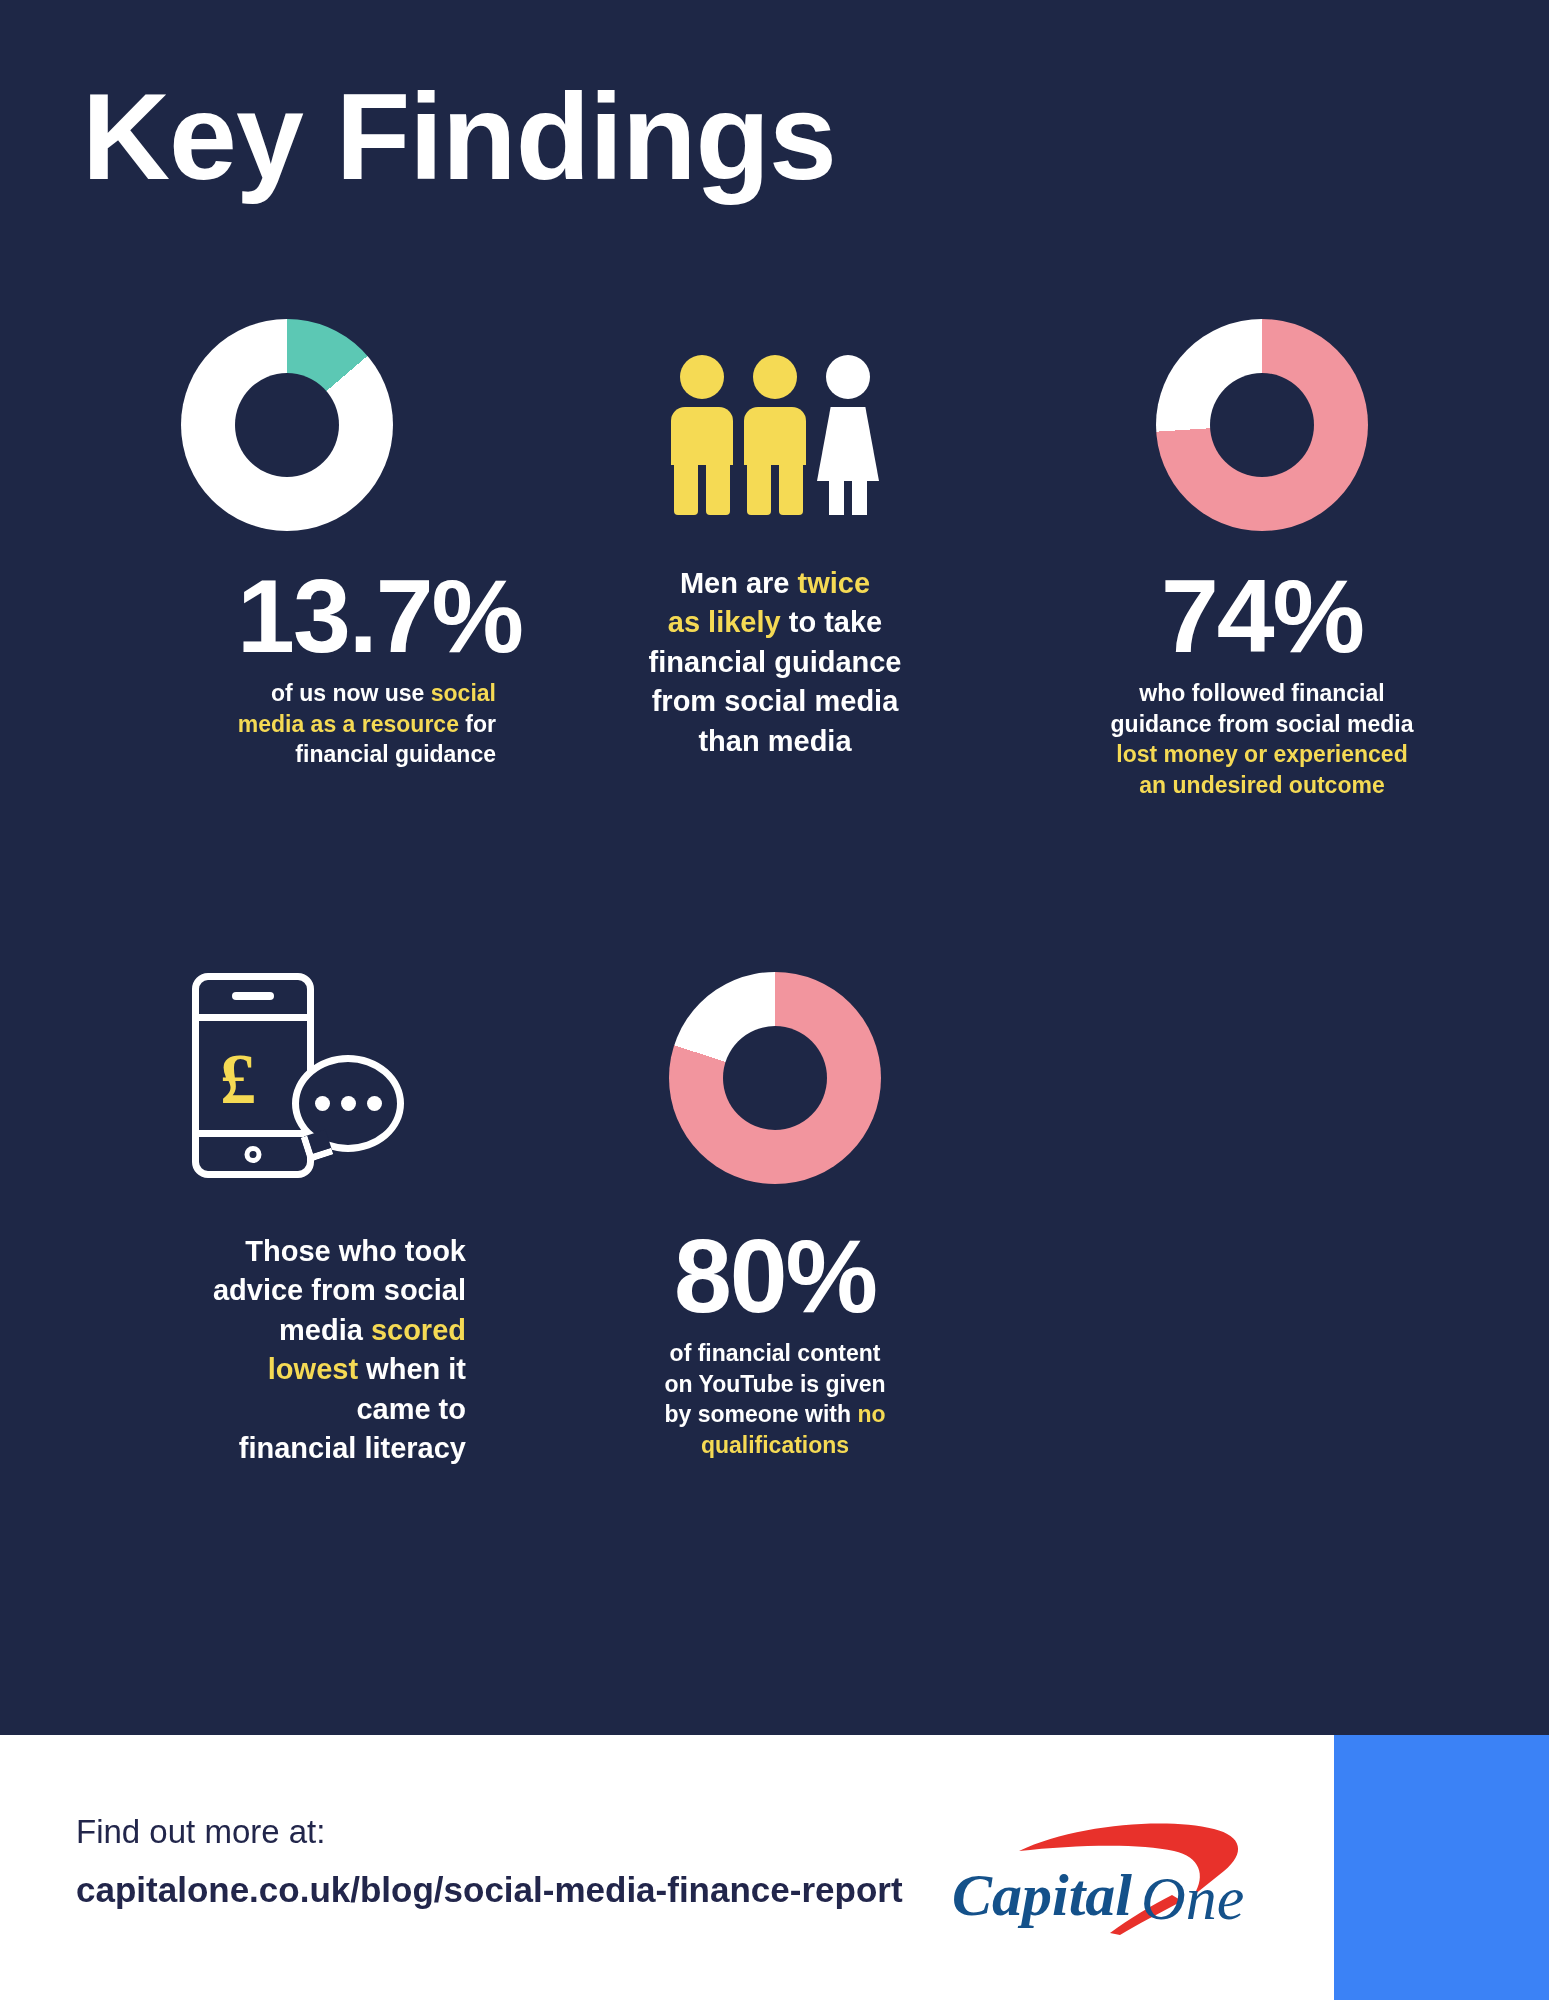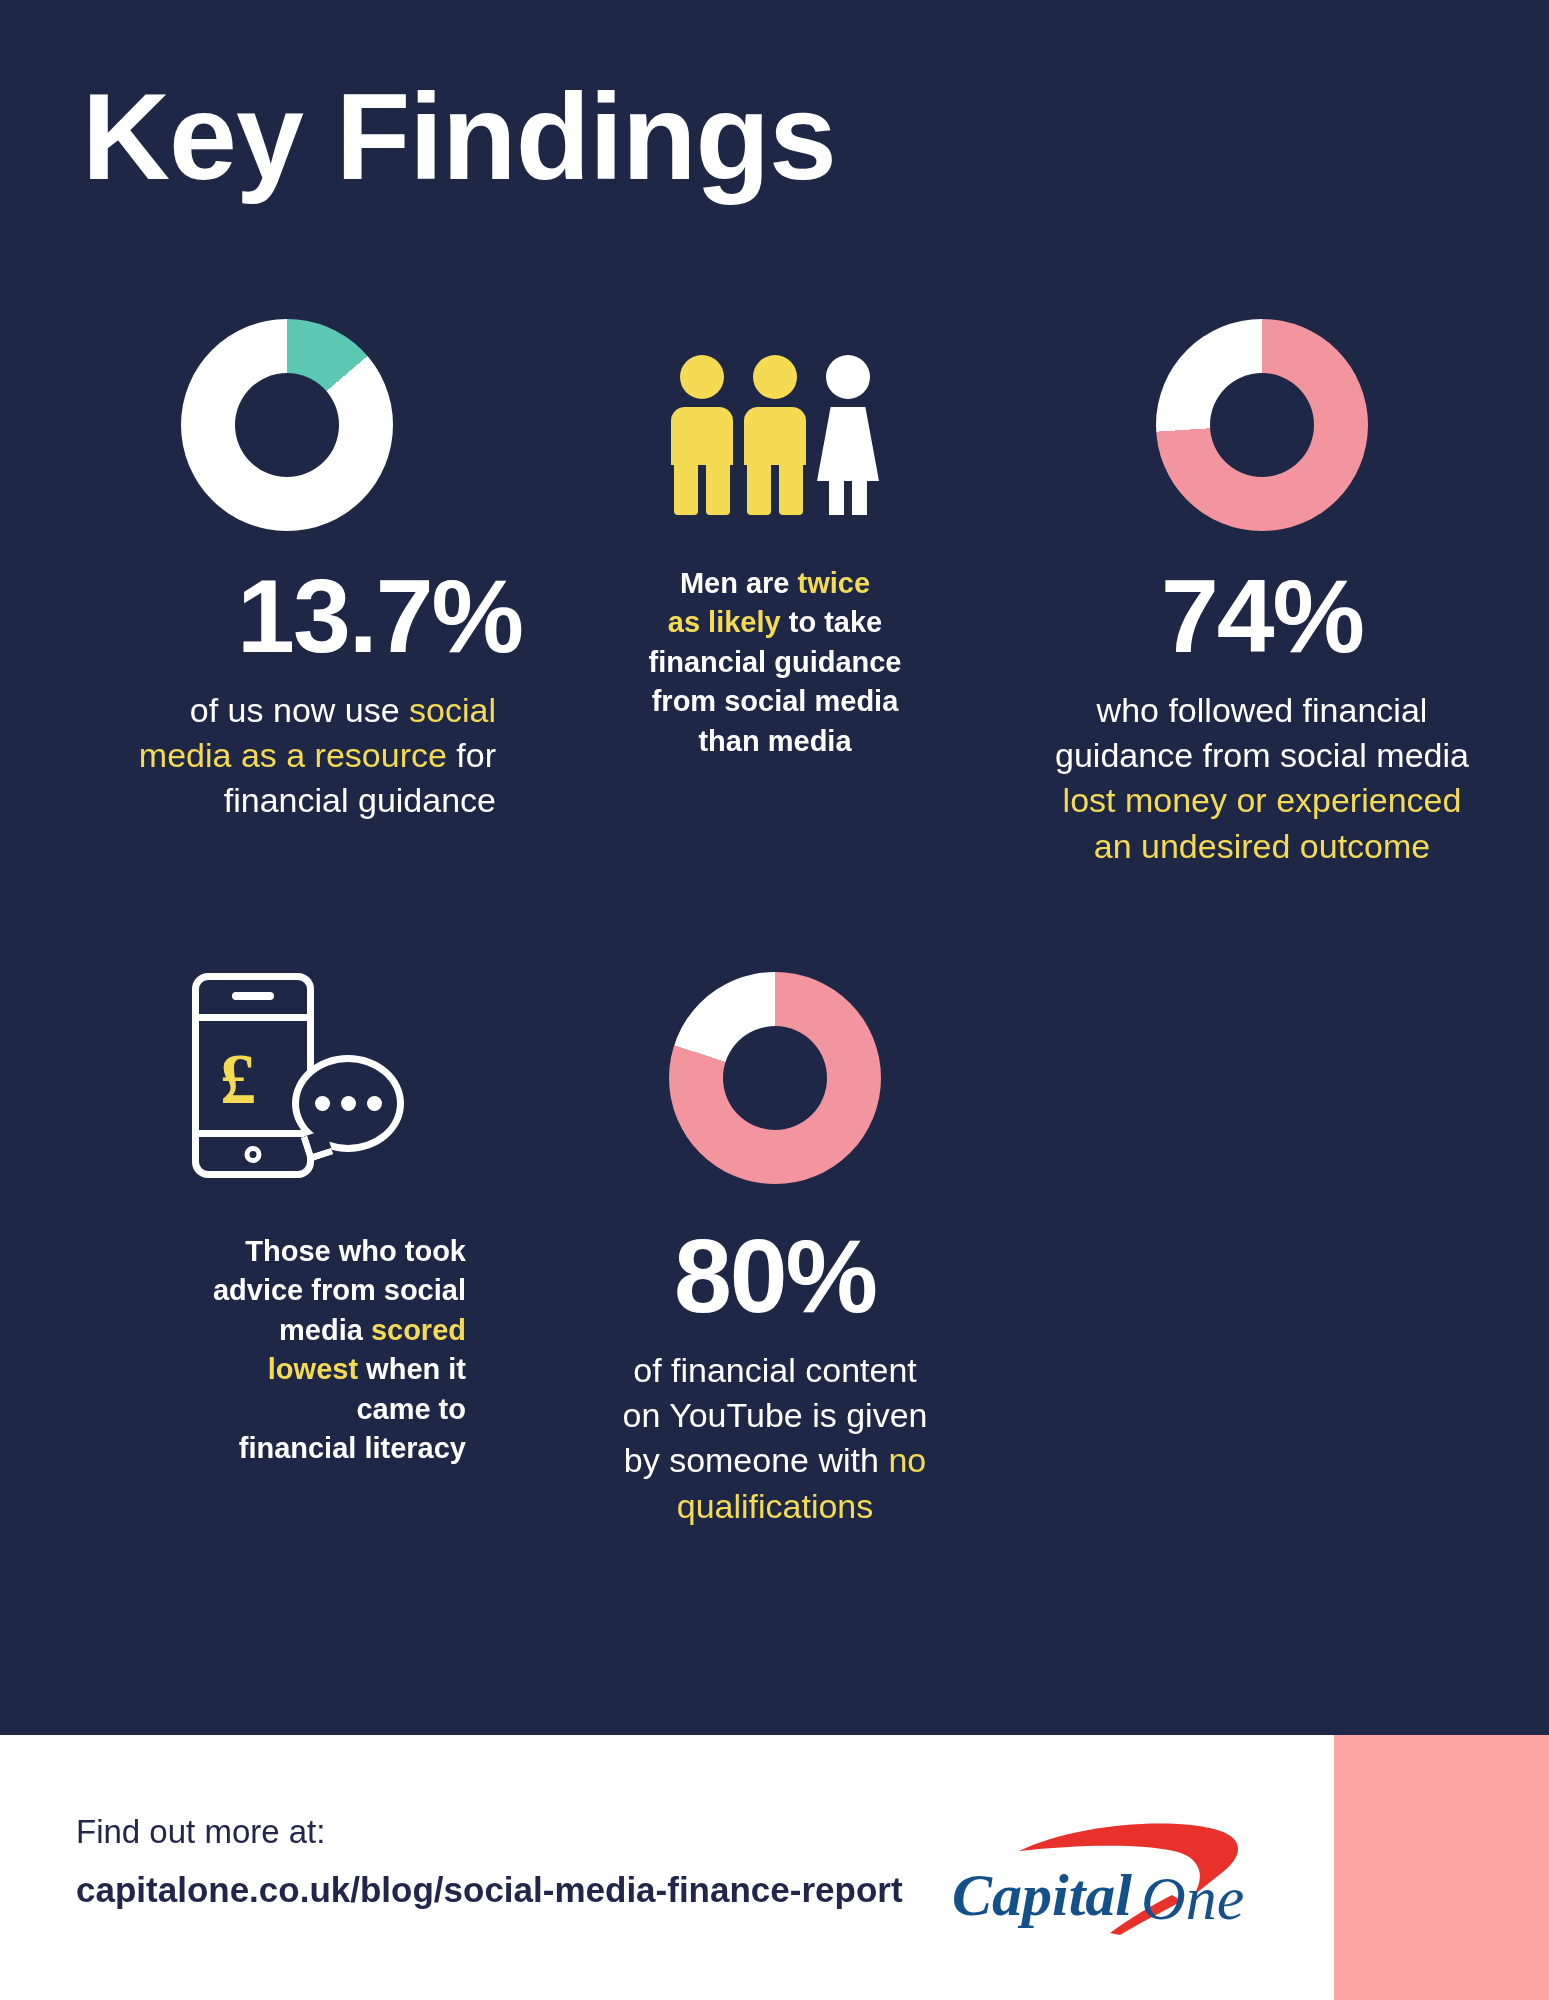--- a/index.html
+++ b/index.html
@@ -5,21 +5,21 @@
   * { margin:0; padding:0; box-sizing:border-box; }
   html,body {
     width:1549px; height:2000px;
     background:#ffffff;
     font-family:"Liberation Sans", sans-serif;
     overflow:hidden;
   }
   #page {
     position:relative;
     width:1549px; height:2000px;
-    background:#fca5a5;
+    background:#3b82f6;
   }
   .navy-panel {
     position:absolute;
     left:0; top:0;
     width:1549px; height:1735px;
     background:#1e2746;
   }
   
   .title {
     position:absolute;
@@ -69,25 +69,25 @@
   .stat {
     font-size:104px;
     font-weight:bold;
     color:#ffffff;
     line-height:1.0;
     letter-spacing:-2px;
     margin-top:14px;
     font-family:"Liberation Sans", sans-serif;
   }
   .caption {
-    font-size:34px;
-    font-weight:normal;
+    font-size:23px;
+    font-weight:bold;
     color:#ffffff;
     line-height:1.33;
-    margin-top:20px;
+    margin-top:10px;
     padding:0 26px;
     font-family:"Liberation Sans", sans-serif;
   }
   .hl { color:#f5da54; }
 
   
   .textblock {
     font-size:29px;
     font-weight:bold;
     color:#ffffff;

